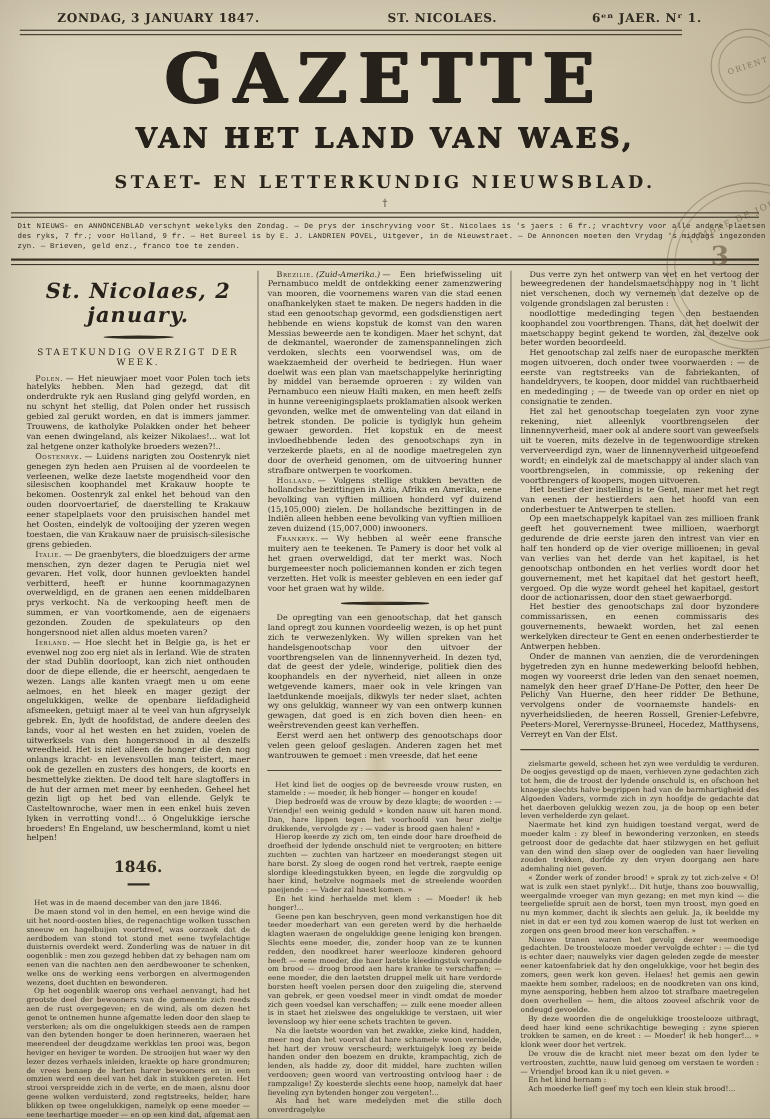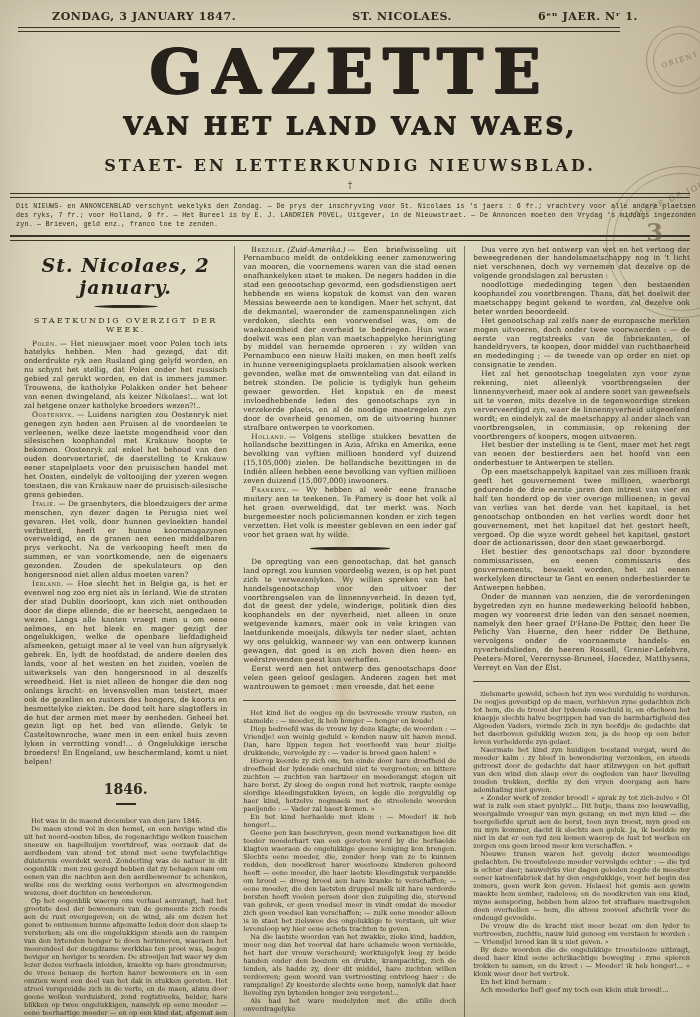--- a/index.html
+++ b/index.html
@@ -157,22 +157,22 @@
       <p class="bp">Op een maetschappelyk kapitael van zes millioen frank geeft het gouvernement twee millioen, waerborgt gedurende de drie eerste jaren den intrest van vier en half ten honderd op de vier overige millioenen; in geval van verlies van het derde van het kapitael, is het genootschap ontbonden en het verlies wordt door het gouvernement, met het kapitael dat het gestort heeft, vergoed. Op die wyze wordt geheel het kapitael, gestort door de actionarissen, door den staet gewaerborgd.</p>
       <p class="bp">Het bestier des genootschaps zal door byzondere commissarissen, en eenen commissaris des gouvernements, bewaekt worden, het zal eenen werkelyken directeur te Gent en eenen onderbestierder te Antwerpen hebben.</p>
       <p class="bp">Onder de mannen van aenzien, die de verordeningen bygetreden zyn en hunne medewerking beloofd hebben, mogen wy vooreerst drie leden van den senaet noemen, namelyk den heer graef D'Hane-De Potter, den heer De Pelichy Van Huerne, den heer ridder De Bethune, vervolgens onder de voornaemste handels- en nyverheidslieden, de heeren Rossell, Grenier-Lefebvre, Peeters-Morel, Verernysse-Bruneel, Hocedez, Matthysens, Verreyt en Van der Elst.</p>
 
       <div class="feuil-rule"></div>
 
       <p class="fp">zielsmarte geweld, scheen het zyn wee verduldig te verduren. De oogjes gevestigd op de maen, verhieven zyne gedachten zich tot hem, die de troost der lydende onschuld is, en ofschoon het knaepje slechts halve begrippen had van de barmhartigheid des Algoeden Vaders, vormde zich in zyn hoofdje de gedachte dat het daerboven gelukkig wezen zou, ja de hoop op een beter leven verhelderde zyn gelaet.</p>
       <p class="fp">Naermate het kind zyn huidigen toestand vergat, werd de moeder kalm : zy bleef in bewondering verzonken, en steeds getroost door de gedachte dat haer stilzwygen en het gefluit van den wind den slaep over de oogleden van haer lieveling zouden trekken, dorfde zy den vryen doorgang aen hare ademhaling niet geven.</p>
       <p class="fp">« Zonder werk of zonder brood! » sprak zy tot zich-zelve « O! wat is zulk een staet pynlyk!... Dit hutje, thans zoo bouwvallig, weergalmde vroeger van myn gezang; en met myn kind — die teergeliefde spruit aen de borst, toen myn troost, myn goed en nu myn kommer, dacht ik slechts aen geluk. Ja, ik beeldde my niet in dat er een tyd zou komen waerop de lust tot werken en zorgen ons geen brood meer kon verschaffen. »</p>
       <p class="fp">Nieuwe tranen waren het gevolg dezer weemoedige gedachten. De troostelooze moeder vervolgde echter : — die tyd is echter daer; nauwelyks vier dagen geleden zegde de meester eener katoenfabriek dat hy den ongelukkige, voor het begin des zomers, geen werk kon geven. Helaes! het gemis aen gewin maekte hem somber, radeloos; en de noodkreten van ons kind, myne aensporing, hebben hem alzoo tot strafbare maetregelen doen overhellen — hem, die altoos zooveel afschrik voor de ondeugd gevoelde.</p>
+      <p class="fp">By deze woorden die de ongelukkige troostelooze uitbragt, deed haer kind eene schrikachtige beweging : zyne spieren trokken te samen, en de kreet : — Moeder! ik heb honger!... » klonk weer door het vertrek.</p>
       <p class="fp">De vrouw die de kracht niet meer bezat om den lyder te vertroosten, zuchtte, nauw luid genoeg om verstaen te worden : — Vriendje! brood kan ik u niet geven. »</p>
-      <p class="fp">By deze woorden die de ongelukkige troostelooze uitbragt, deed haer kind eene schrikachtige beweging : zyne spieren trokken te samen, en de kreet : — Moeder! ik heb honger!... » klonk weer door het vertrek.</p>
       <p class="fp">En het kind hernam :</p>
       <p class="fp">Ach moederke lief! geef my toch een klein stuk brood!...</p>
     </div>
   </div>
 
   <div class="stamp stamp-top">
     <span class="arc">ORIENT</span>
   </div>
   <div class="stamp stamp-main">
     <span class="arc">TIMBRE DE JOURN.</span>

